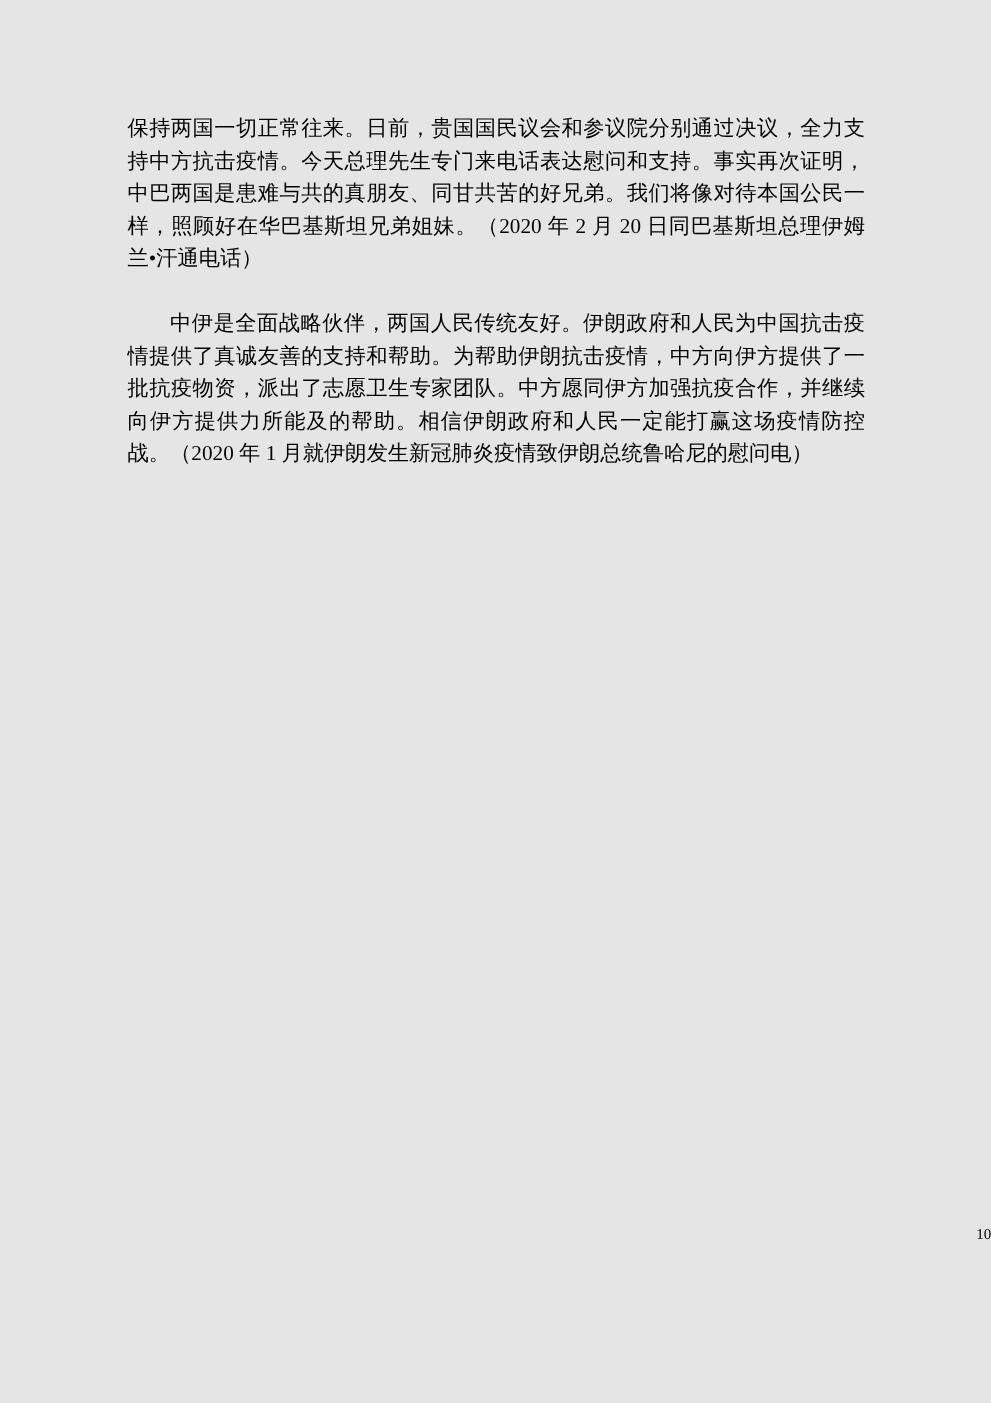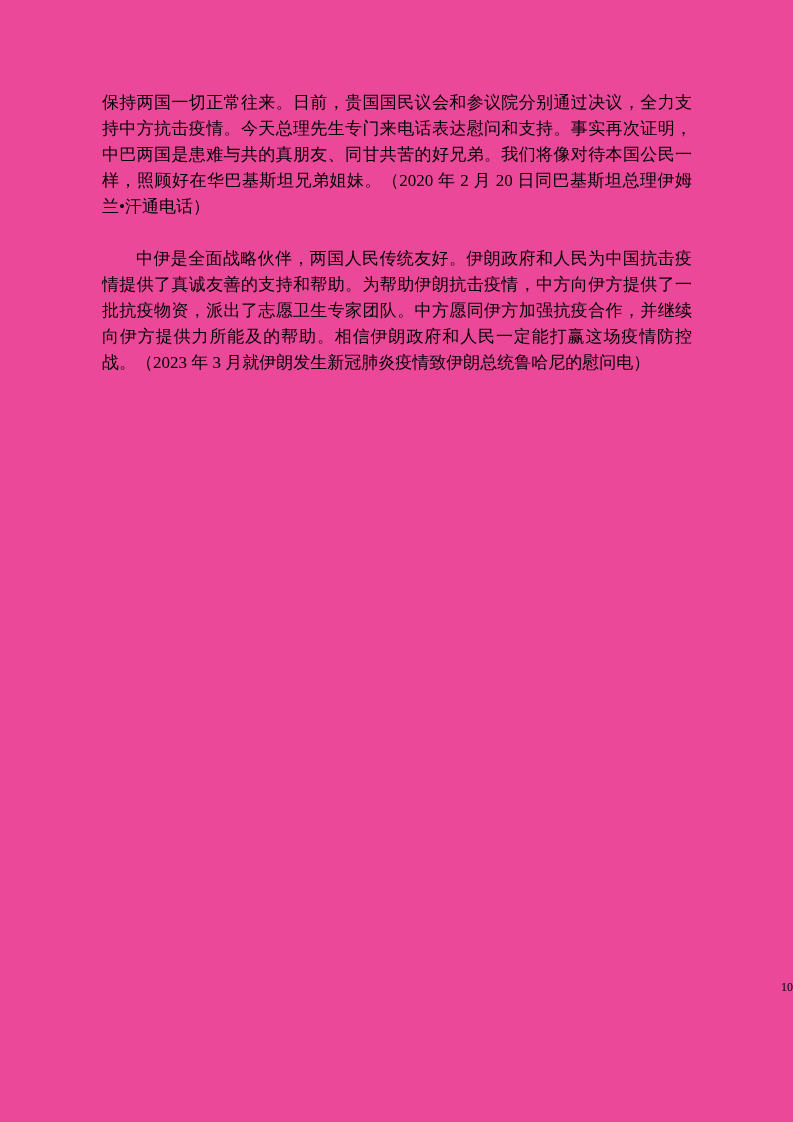--- a/index.html
+++ b/index.html
@@ -4,21 +4,21 @@
 <style>
   html, body {
     margin: 0;
     padding: 0;
     background: #ffffff;
   }
   .page {
     position: relative;
     width: 793px;
     height: 1122px;
-    background: #ec4899;
+    background: #e5e5e5;
     color: #000000;
     font-family: "Liberation Serif", "DejaVu Serif", serif;
     overflow: hidden;
   }
   .content {
     position: absolute;
     left: 102px;
     top: 90px;
     width: 590px;
   }
@@ -43,16 +43,16 @@
     line-height: 14px;
     color: #000000;
   }
 </style>
 </head>
 <body>
 
 <div class="page">
   <div class="content">
     <p class="para first">保持两国一切正常往来。日前，贵国国民议会和参议院分别通过决议，全力支持中方抗击疫情。今天总理先生专门来电话表达慰问和支持。事实再次证明，中巴两国是患难与共的真朋友、同甘共苦的好兄弟。我们将像对待本国公民一样，照顾好在华巴基斯坦兄弟姐妹。（2020 年 2 月 20 日同巴基斯坦总理伊姆兰•汗通电话）</p>
-    <p class="para">中伊是全面战略伙伴，两国人民传统友好。伊朗政府和人民为中国抗击疫情提供了真诚友善的支持和帮助。为帮助伊朗抗击疫情，中方向伊方提供了一批抗疫物资，派出了志愿卫生专家团队。中方愿同伊方加强抗疫合作，并继续向伊方提供力所能及的帮助。相信伊朗政府和人民一定能打赢这场疫情防控战。（2023 年 3 月就伊朗发生新冠肺炎疫情致伊朗总统鲁哈尼的慰问电）</p>
+    <p class="para">中伊是全面战略伙伴，两国人民传统友好。伊朗政府和人民为中国抗击疫情提供了真诚友善的支持和帮助。为帮助伊朗抗击疫情，中方向伊方提供了一批抗疫物资，派出了志愿卫生专家团队。中方愿同伊方加强抗疫合作，并继续向伊方提供力所能及的帮助。相信伊朗政府和人民一定能打赢这场疫情防控战。（2020 年 1 月就伊朗发生新冠肺炎疫情致伊朗总统鲁哈尼的慰问电）</p>
   </div>
   <div class="page-number">10</div>
 </div>
 
 </body></html>

